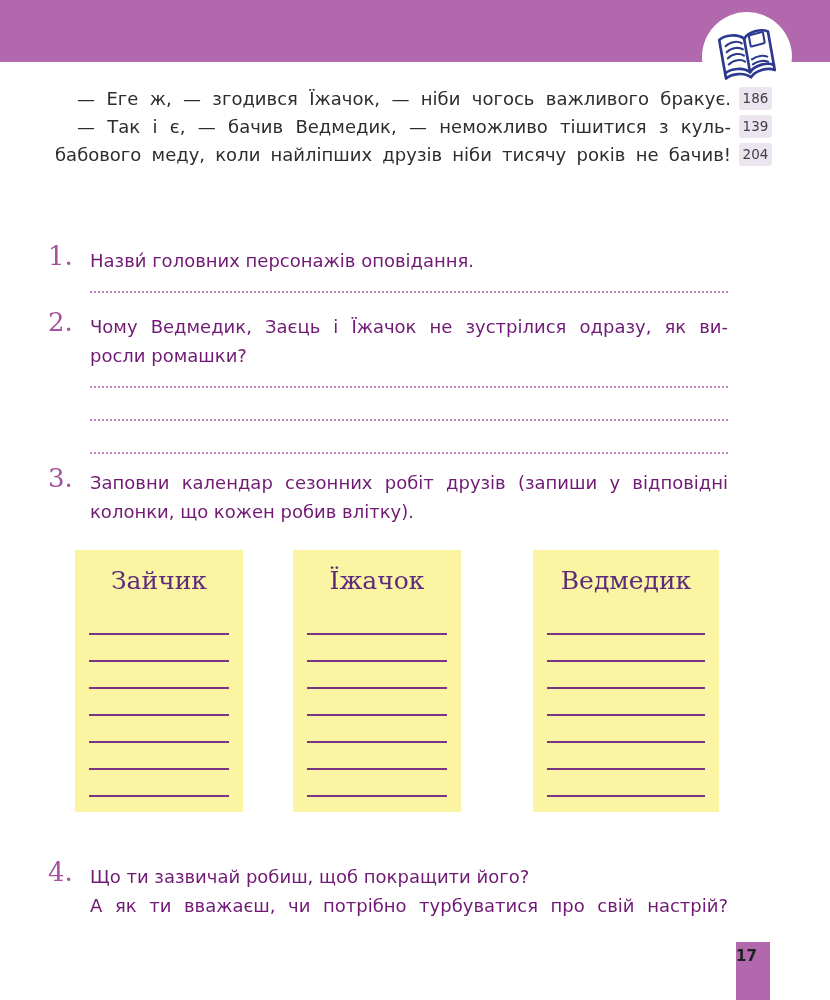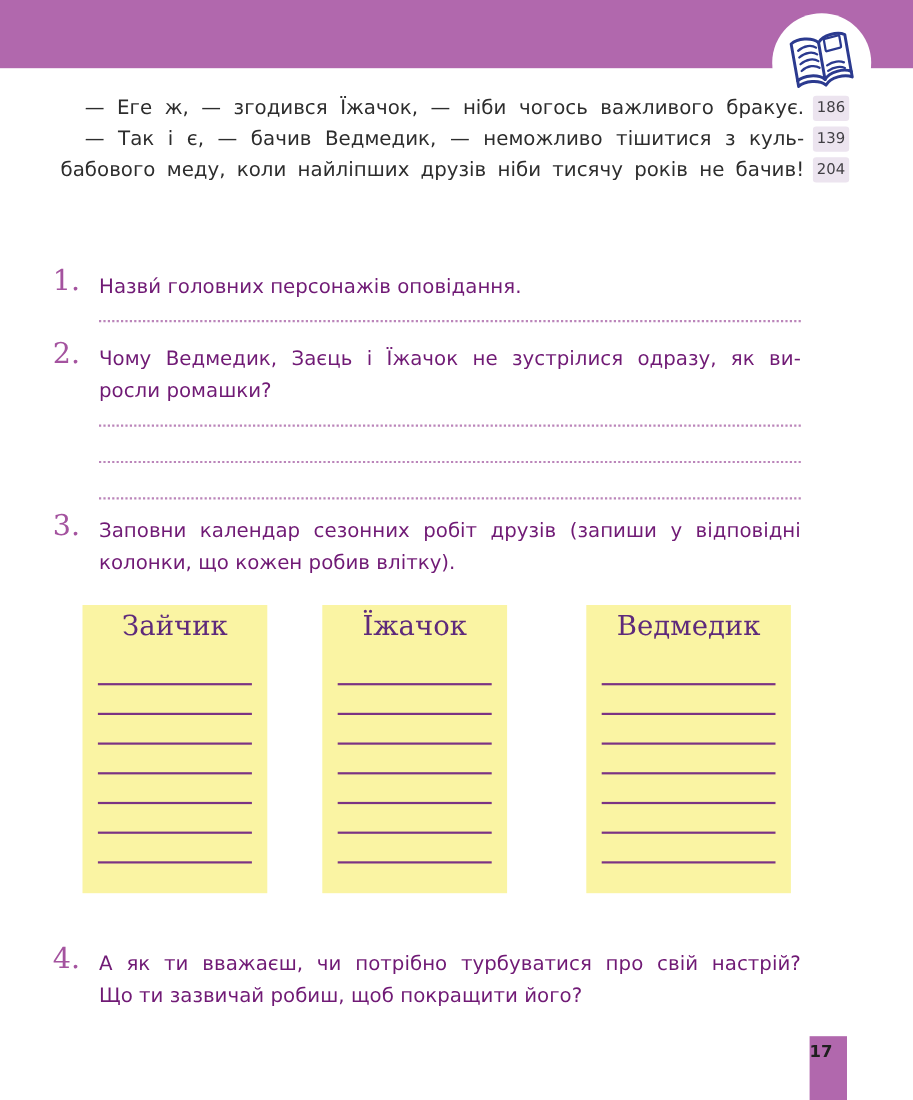--- a/index.html
+++ b/index.html
@@ -47,21 +47,21 @@
   }
   .q-body { margin-left:42px; width:638px; }
   .q-line { font-size:18px; line-height:29px; color:#701a75; text-align:justify; }
   .q-line.jl { text-align-last:justify; }
   .ans { height:33px; border-bottom:2px dotted #bb85ba; }
   .ans.first-short { height:18px; }
   #q1 { top:246px; } #q2 { top:312px; } #q3 { top:468px; } #q4 { top:862px; }
 
   
   .calendar { position:absolute; left:75px; top:550px; display:flex; }
-  .cal-box { width:168px; height:262px; background:#faf4a3; padding-top:4px; }
+  .cal-box { width:168px; height:262px; background:#faf4a3; padding-top:16px; }
   .cal-box.gap50 { margin-right:50px; } .cal-box.gap56 { margin-right:72px; }
   .cal-box.wide { width:186px; }
   .cal-title {
     text-align:center; font-family:"DejaVu Serif", serif;
     font-size:25px; line-height:30px; color:#5e2a7b;
   }
   .cal-lines { margin:12px 14px 0; }
   .write-line { height:27px; border-bottom:2px solid #7b3383; }
 
   
@@ -172,22 +172,22 @@
         <div class="write-line"></div>
         <div class="write-line"></div>
         <div class="write-line"></div>
       </div>
     </div>
   </div>
 
   <div class="question" id="q4">
     <span class="q-num">4.</span>
     <div class="q-body">
+      <div class="q-line">Що ти зазвичай робиш, щоб покращити його?</div>
       <div class="q-line jl">А як ти вважаєш, чи потрібно турбуватися про свій настрій?</div>
-      <div class="q-line">Що ти зазвичай робиш, щоб покращити його?</div>
     </div>
   </div>
 
   <div class="page-tab">
     <div class="tab-number">17</div>
   </div>
 
 </div>
 
 </body></html>

